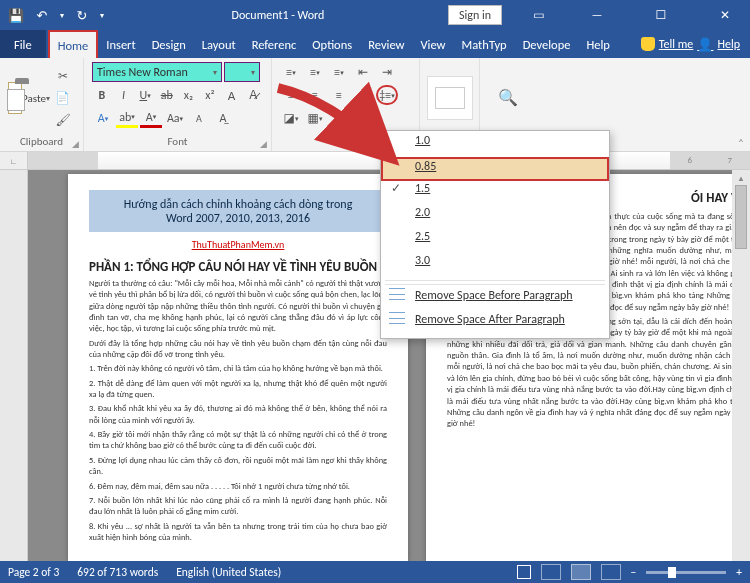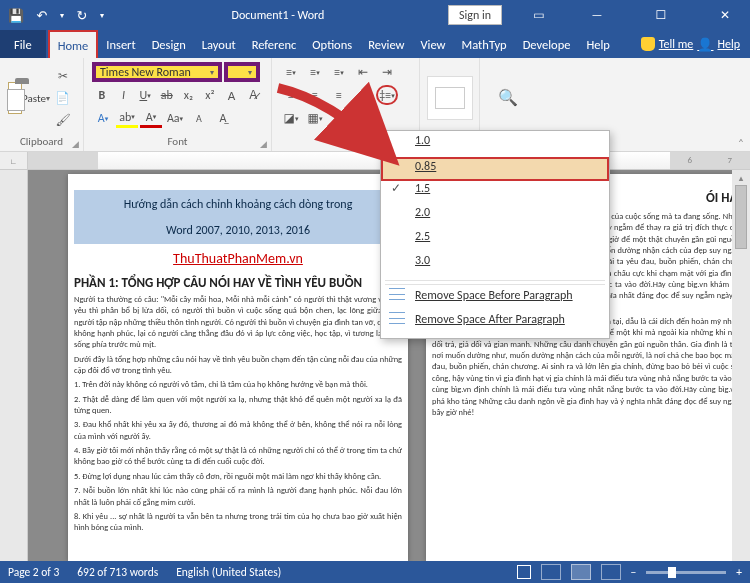--- a/index.html
+++ b/index.html
@@ -29,21 +29,21 @@
   .group { border-right: 1px solid #e0e0e0; padding: 4px 8px 0 8px; display: flex; flex-direction: column; }
   .group-body { flex: 1; display: flex; flex-direction: column; gap: 3px; }
   .group-body.row { flex-direction: row; gap: 2px; align-items: center; }
   .group-label { text-align: center; font-size: 11px; color: #666; height: 18px; line-height: 18px; position: relative; }
   .group-label .launcher { position: absolute; right: -4px; top: 2px; font-size: 9px; color: #999; }
   .r-btn { width: 22px; height: 20px; display: flex; align-items: center; justify-content: center; color: #555; font-size: 12px; }
   .paste-btn { display: flex; flex-direction: row; align-items: center; justify-content: center; width: 42px; height: 66px; }
   .paste-icon { width: 28px; height: 32px; background: #fff; border: 1px solid #c0a868; position: relative; }
   .paste-icon::before { content: ""; position: absolute; top: -5px; left: 6px; width: 14px; height: 6px; background: #888; border-radius: 2px 2px 0 0; }
   .paste-icon::after { content: ""; position: absolute; bottom: 2px; right: -4px; width: 16px; height: 20px; background: #fff; border: 1px solid #aaa; }
-  .font-combo { height: 20px; background: #fde047; border: 4px solid #701a75; display: flex; align-items: center; padding: 0 4px; justify-content: space-between; font-size: 12px; color: #333; }
+  .font-combo { height: 20px; background: #5eead4; border: 1px solid #701a75; display: flex; align-items: center; padding: 0 4px; justify-content: space-between; font-size: 12px; color: #333; }
   .carets { font-size: 8px; color: #666; }
   .row { display: flex; gap: 2px; }
   .styles-box { width: 46px; height: 44px; border: 1px solid #ddd; background: #fff; display: flex; align-items: center; justify-content: center; flex-direction: column; gap: 1px; font-size: 9px; color: #666; }
   .line-spacing-btn { position: relative; border: 2px solid #c33; border-radius: 10px; padding: 1px 3px; }
 
   .collapse-ribbon { position: absolute; right: 6px; bottom: 2px; font-size: 11px; color: #888; }
 
   
   .ruler-row { height: 18px; background: #e8e8e8; border-bottom: 1px solid #ccc; display: flex; }
   .ruler-corner { width: 28px; border-right: 1px solid #ccc; background: #eee; display:flex;align-items:center;justify-content:center;color:#999;font-size:10px; }
@@ -56,24 +56,24 @@
   .viewport { position: absolute; top: 170px; left: 0; right: 0; bottom: 22px; background: #8a8a8a; overflow: hidden; }
   .gutter { position: absolute; left: 0; top: 0; bottom: 0; width: 28px; background: #e8e8e8; border-right: 1px solid #ccc; }
   .page-area { position: absolute; left: 28px; right: 18px; top: 0; bottom: 0; display: flex; gap: 18px; overflow: hidden; }
   .scroll-v { position:absolute; right:0; top:0; bottom:0; width:18px; background:#e8e8e8; display:flex; flex-direction:column; align-items:center; justify-content:flex-start; padding-top:2px; }
   .scroll-ar { font-size:9px; color:#888; }
   .scroll-thumb { width:12px; height:64px; background:#c4c4c4; border:1px solid #aaa; margin-top:2px; }
 
   .page { background: #fff; box-shadow: 0 1px 5px rgba(0,0,0,.3); width: 340px; flex-shrink: 0; }
   .page.left { margin-left: 40px; margin-top: 4px; }
   .page.right { margin-top: 4px; }
-  .page-inner { padding: 16px 6px; font-family: "Times New Roman", serif; color: #222; }
+  .page-inner { padding: 16px 21px; font-family: "Times New Roman", serif; color: #222; }
   .banner { background: #b7cde6; border: 1px solid #b7cde6; padding: 6px 8px; text-align: center; font-size: 12px; color: #0b2a4a; margin-bottom: 6px; }
-  .banner-line2 { margin-top: 12px; }
-  .redlink { color: #c00; font-size: 14px; text-decoration: underline; display:block; text-align:center; margin-bottom:8px; }
+  .banner-line2 { margin-top: 0; }
+  .redlink { color: #c00; font-size: 10px; text-decoration: underline; display:block; text-align:center; margin-bottom:8px; }
   .h1 { font-weight: bold; font-size: 13px; margin: 6px 0 4px 0; text-align: justify; }
   .body-text { font-size: 8.4px; text-align: justify; line-height: 1.35; color: #333; }
   .body-text p { margin-bottom: 3px; }
   .h1-r { font-weight: bold; font-size: 13px; text-align: right; margin-bottom: 6px; }
 
   
   .ls-menu { position: absolute; left: 380px; top: 130px; width: 230px; background: #fff; border: 1px solid #b6b6b6; box-shadow: 2px 3px 8px rgba(0,0,0,.25); z-index: 50; padding: 2px 0; }
   .ls-item { height: 24px; display: flex; padding-left: 34px; font-size: 12px; color: #333; position: relative; text-decoration: underline; }
   .ls-item.selected { background: #f3d9ae; border: 2px solid #c33; padding-left: 32px; height: 24px; }
   .ls-item .check { position: absolute; left: 10px; font-size: 12px; color: #555; }
@@ -268,20 +268,21 @@
         <span class="redlink">ThuThuatPhanMem.vn</span>
         <div class="h1">PHẦN 1: TỔNG HỢP CÂU NÓI HAY VỀ TÌNH YÊU BUỒN</div>
         <div class="body-text">
           <p>Người ta thường có câu: "Mỗi cây mỗi hoa, Mỗi nhà mỗi cảnh" có người thì thật vương vẻ tình yêu thì phân bổ bị lừa dối, có người thì buồn vì cuộc sống quá bộn chen, lạc lõng giữa dòng người tập nập những thiều thôn tình người. Có người thì buồn vì chuyện gia đình tan vỡ, cha mẹ không hạnh phúc, lại có người căng thẳng đâu đó vì áp lực công việc, học tập, vì tương lai cuộc sống phía trước mù mịt.</p>
           <p>Dưới đây là tổng hợp những câu nói hay về tình yêu buồn chạm đến tận cùng nỗi đau của những cặp đôi đổ vỡ trong tình yêu.</p>
           <p>1. Trên đời này không có người vô tâm, chỉ là tâm của họ không hướng về bạn mà thôi.</p>
           <p>2. Thật dễ dàng để làm quen với một người xa lạ, nhưng thật khó để quên một người xa lạ đã từng quen.</p>
           <p>3. Đau khổ nhất khi yêu xa ấy đó, thương ai đó mà không thể ở bên, không thể nói ra nỗi lòng của mình với người ấy.</p>
           <p>4. Bầy giờ tôi mới nhận thấy rằng có một sự thật là có những người chỉ có thể ở trong tim ta chứ không bao giờ có thể bước cùng ta đi đến cuối cuộc đời.</p>
           <p>5. Đừng lợi dụng nhau lúc cảm thấy cô đơn, rồi nguôi một mãi làm ngơ khi thấy không cần.</p>
+          <p>6. Đêm nay, đêm mai, đêm sau nữa . . . . . Tôi nhớ 1 người chưa từng nhớ tôi.</p>
           <p>7. Nỗi buồn lớn nhất khi lúc nào cũng phải cố ra mình là người đang hạnh phúc. Nỗi đau lớn nhất là luôn phải cố gắng mỉm cười.</p>
           <p>8. Khi yêu ... sợ nhất là người ta vẫn bên ta nhưng trong trái tim của họ chưa bao giờ xuất hiện hình bóng của mình.</p>
         </div>
       </div>
     </div>
 
     <div class="page right">
       <div class="page-inner">
         <div class="h1-r">ÓI HAY VỀ</div>
         <div class="body-text">

